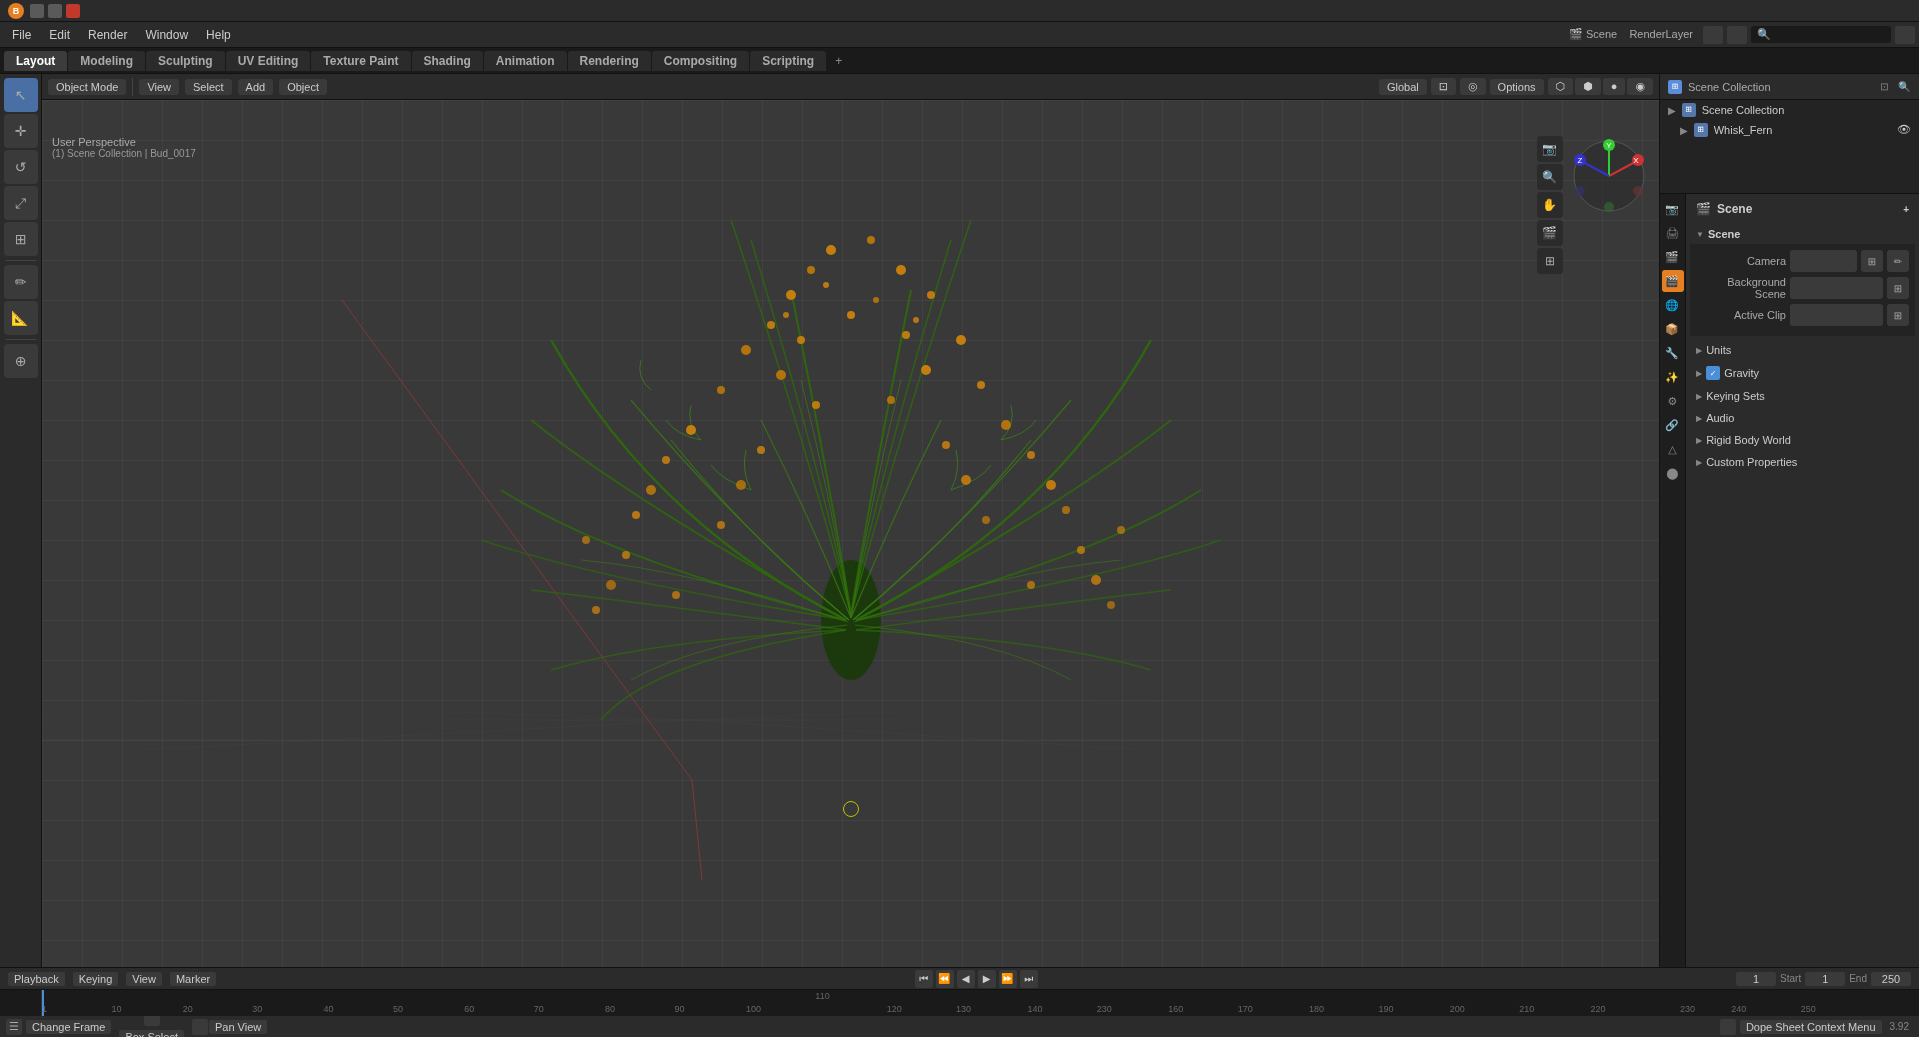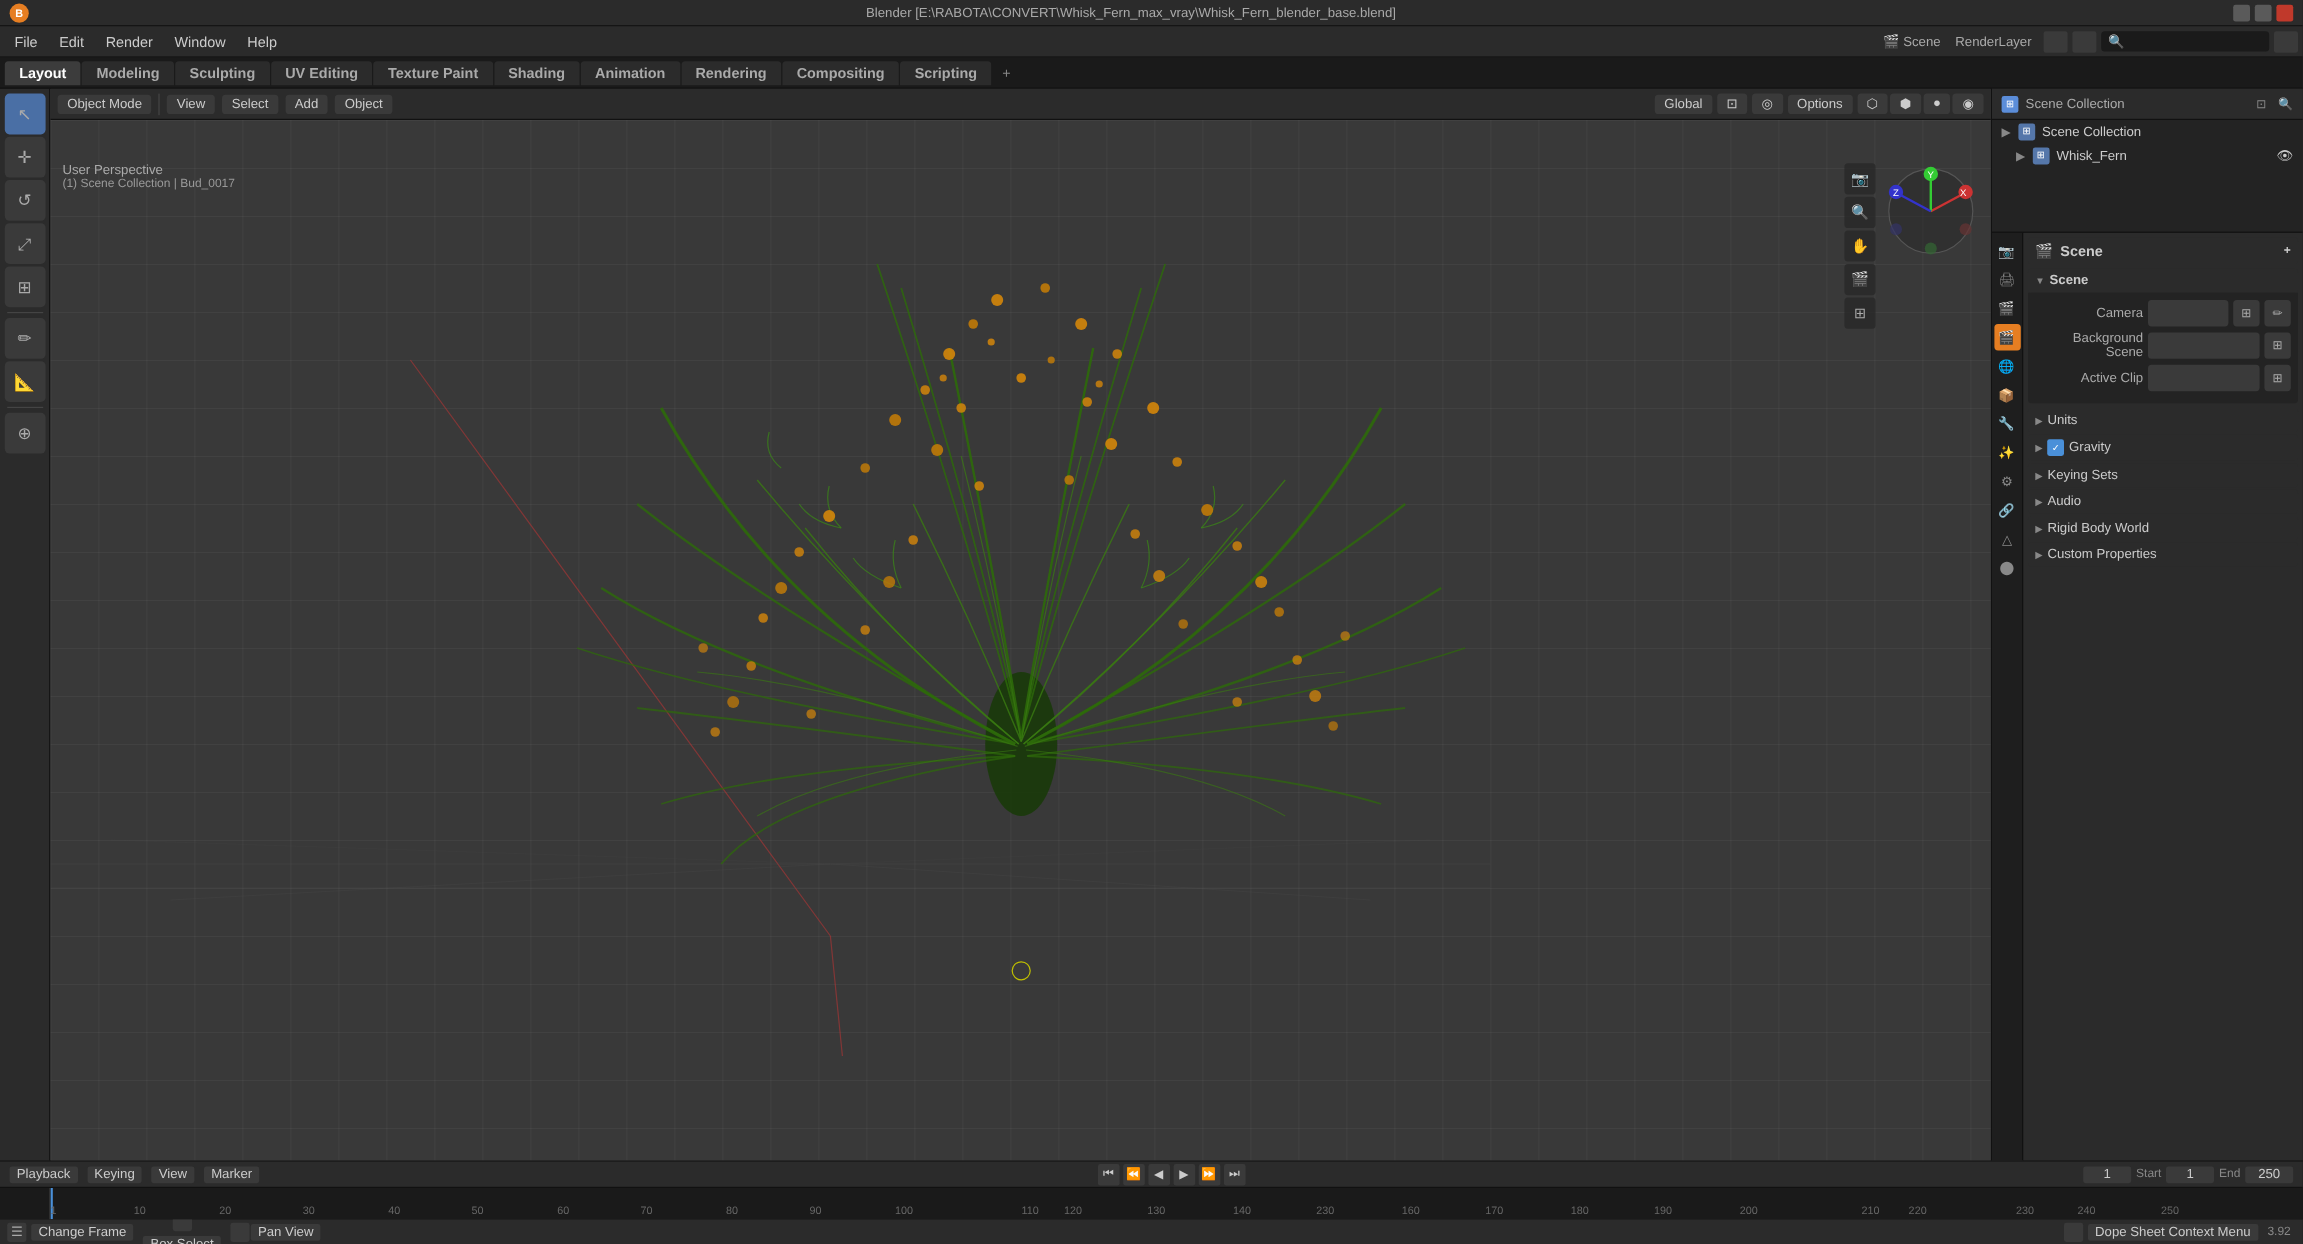--- a/index.html
+++ b/index.html
@@ -494,21 +494,20 @@
       flex: 1;
       position: relative;
       overflow: hidden;
     }
   </style>
 </head>
 <body>
 
 <div id="titlebar">
   <div class="blender-logo">B</div>
-  <span class="title-text">Blender [E:\RABOTA\CONVERT\Whisk_Fern_max_vray\Whisk_Fern_blender_base.blend]</span>
   <div class="win-controls">
     <span class="win-btn min"></span>
     <span class="win-btn max"></span>
     <span class="win-btn close"></span>
   </div>
 </div>
 
 <div id="menubar">
   <div class="menu-item">File</div>
   <div class="menu-item">Edit</div>
@@ -908,31 +907,31 @@
         <span style="position:absolute;left:3.7%;font-size:9px;color:#666;padding-bottom:2px;">10</span>
         <span style="position:absolute;left:7.5%;font-size:9px;color:#666;padding-bottom:2px;">20</span>
         <span style="position:absolute;left:11.2%;font-size:9px;color:#666;padding-bottom:2px;">30</span>
         <span style="position:absolute;left:15%;font-size:9px;color:#666;padding-bottom:2px;">40</span>
         <span style="position:absolute;left:18.7%;font-size:9px;color:#666;padding-bottom:2px;">50</span>
         <span style="position:absolute;left:22.5%;font-size:9px;color:#666;padding-bottom:2px;">60</span>
         <span style="position:absolute;left:26.2%;font-size:9px;color:#666;padding-bottom:2px;">70</span>
         <span style="position:absolute;left:30%;font-size:9px;color:#666;padding-bottom:2px;">80</span>
         <span style="position:absolute;left:33.7%;font-size:9px;color:#666;padding-bottom:2px;">90</span>
         <span style="position:absolute;left:37.5%;font-size:9px;color:#666;padding-bottom:2px;">100</span>
-        <span style="position:absolute;left:41.2%;font-size:9px;color:#666;padding-bottom:2px;margin-left:36px;">110</span>
+        <span style="position:absolute;left:41.2%;font-size:9px;color:#666;padding-bottom:15px;">110</span>
         <span style="position:absolute;left:45%;font-size:9px;color:#666;padding-bottom:2px;">120</span>
         <span style="position:absolute;left:48.7%;font-size:9px;color:#666;padding-bottom:2px;">130</span>
         <span style="position:absolute;left:52.5%;font-size:9px;color:#666;padding-bottom:2px;">140</span>
         <span style="position:absolute;left:56.2%;font-size:9px;color:#666;padding-bottom:2px;">230</span>
         <span style="position:absolute;left:60%;font-size:9px;color:#666;padding-bottom:2px;">160</span>
         <span style="position:absolute;left:63.7%;font-size:9px;color:#666;padding-bottom:2px;">170</span>
         <span style="position:absolute;left:67.5%;font-size:9px;color:#666;padding-bottom:2px;">180</span>
         <span style="position:absolute;left:71.2%;font-size:9px;color:#666;padding-bottom:2px;">190</span>
         <span style="position:absolute;left:75%;font-size:9px;color:#666;padding-bottom:2px;">200</span>
-        <span style="position:absolute;left:78.7%;font-size:9px;color:#666;padding-bottom:2px;margin-left:32px;">210</span>
+        <span style="position:absolute;left:78.7%;font-size:9px;color:#666;padding-bottom:2px;">210</span>
         <span style="position:absolute;left:82.5%;font-size:9px;color:#666;padding-bottom:2px;">220</span>
         <span style="position:absolute;left:86.2%;font-size:9px;color:#666;padding-bottom:2px;margin-left:20px;">230</span>
         <span style="position:absolute;left:90%;font-size:9px;color:#666;padding-bottom:2px;">240</span>
         <span style="position:absolute;left:93.7%;font-size:9px;color:#666;padding-bottom:2px;">250</span>
       </div>
     </div>
   </div>
 </div>
 
 <div id="bottom-bar">

